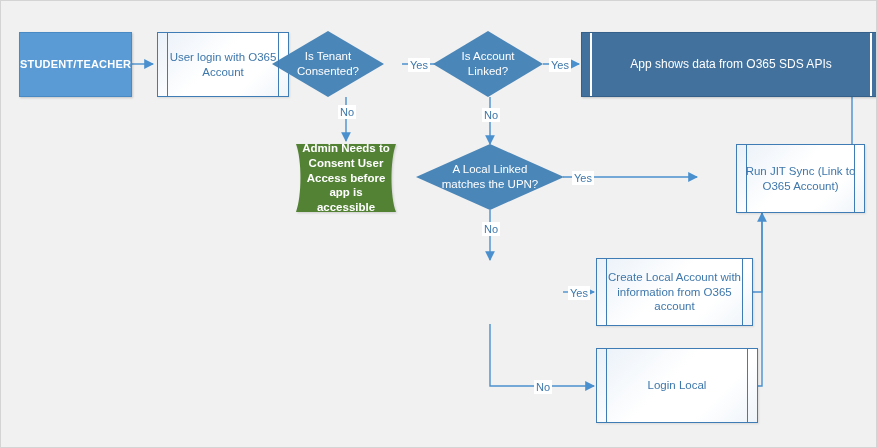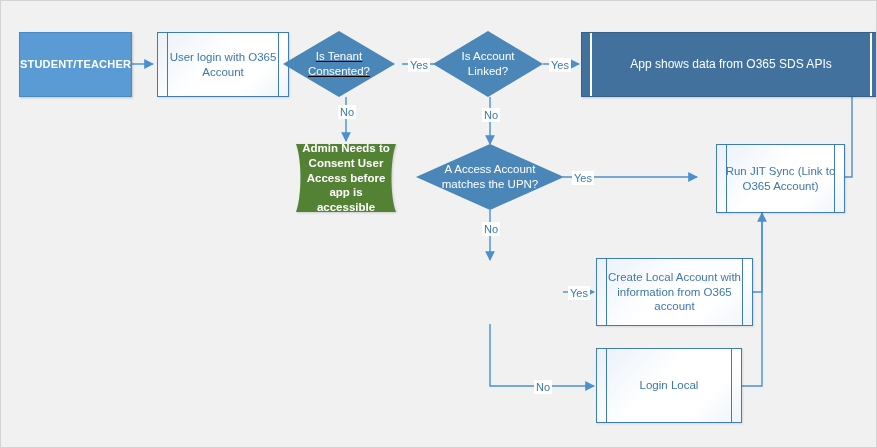--- a/index.html
+++ b/index.html
@@ -181,21 +181,21 @@
   <div class="node actor" style="left:18px; top:31px; width:113px; height:65px;">
     <span class="txt">STUDENT/TEACHER</span>
   </div>
 
   <div class="node predef" style="left:156px; top:31px; width:132px; height:65px;">
     <span class="bar l"></span>
     <span class="bar r"></span>
     <span class="txt">User login with O365 Account</span>
   </div>
 
-  <div class="node decision" style="left:282px; top:30px; width:112px; height:66px;text-decoration:underline;">
+  <div class="node decision" style="left:271px; top:30px; width:112px; height:66px;">
     <span class="shape"></span>
     <span class="txt">Is Tenant Consented?</span>
   </div>
 
   <div class="node decision" style="left:432px; top:30px; width:110px; height:66px;">
     <span class="shape"></span>
     <span class="txt">Is Account Linked?</span>
   </div>
 
   <div class="node predef-dark" style="left:580px; top:31px; width:300px; height:65px;">
@@ -206,37 +206,37 @@
 
   <div class="node wave" style="left:290px; top:141px; width:110px; height:72px;">
     <svg class="shape" viewBox="0 0 110 72" preserveAspectRatio="none" xmlns="http://www.w3.org/2000/svg">
       <path d="M 5 2 L 105 2 C 99 18, 99 54, 105 70 L 5 70 C 11 54, 11 18, 5 2 Z" fill="#548235"></path>
     </svg>
     <span class="txt">Admin Needs to Consent User Access before app is accessible</span>
   </div>
 
   <div class="node decision" style="left:415px; top:143px; width:148px; height:66px;">
     <span class="shape"></span>
-    <span class="txt">A Access Account matches the UPN?</span>
-  </div>
-
-  <div class="node predef" style="left:715px; top:143px; width:129px; height:69px;">
+    <span class="txt">A Local Linked matches the UPN?</span>
+  </div>
+
+  <div class="node predef" style="left:735px; top:143px; width:129px; height:69px;">
     <span class="bar l"></span>
     <span class="bar r"></span>
     <span class="txt">Run JIT Sync (Link to O365 Account)</span>
   </div>
 
 
   <div class="node predef" style="left:595px; top:257px; width:157px; height:68px;">
     <span class="bar l"></span>
     <span class="bar r"></span>
     <span class="txt">Create Local Account with information from O365 account</span>
   </div>
 
-  <div class="node predef" style="left:595px; top:347px; width:146px; height:75px;justify-content:center;">
+  <div class="node predef" style="left:595px; top:347px; width:162px; height:75px;justify-content:center;">
     <span class="bar l"></span>
     <span class="bar r"></span>
     <span class="txt">Login Local</span>
   </div>
 
   <span class="elabel" style="left:407px; top:57px;">Yes</span>
 
   <span class="elabel" style="left:337px; top:104px;">No</span>
 
   <span class="elabel" style="left:548px; top:57px;">Yes</span>

